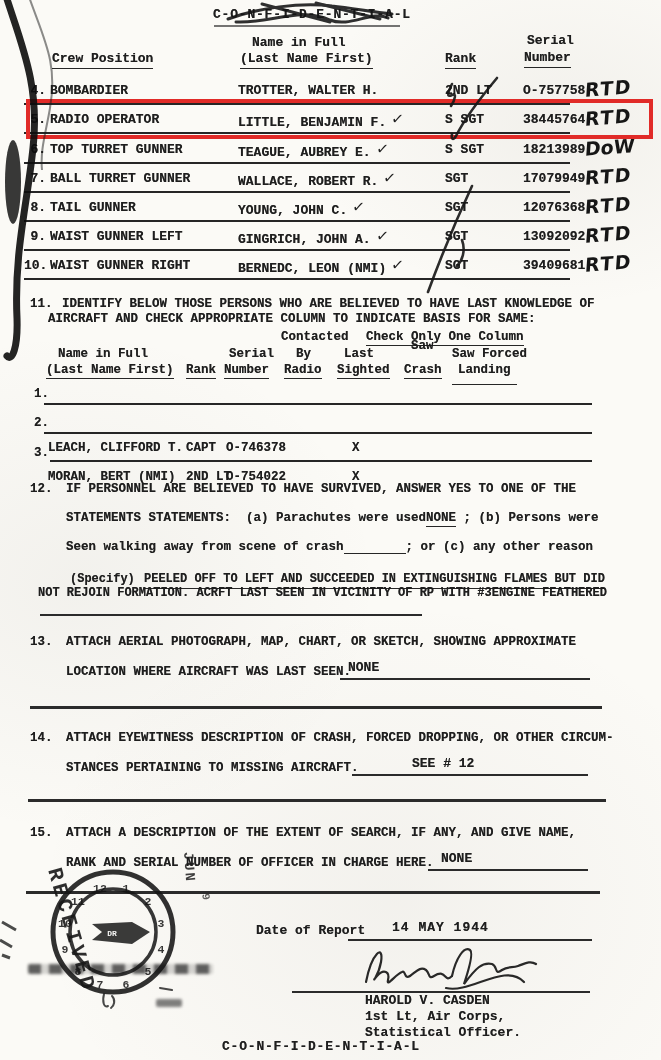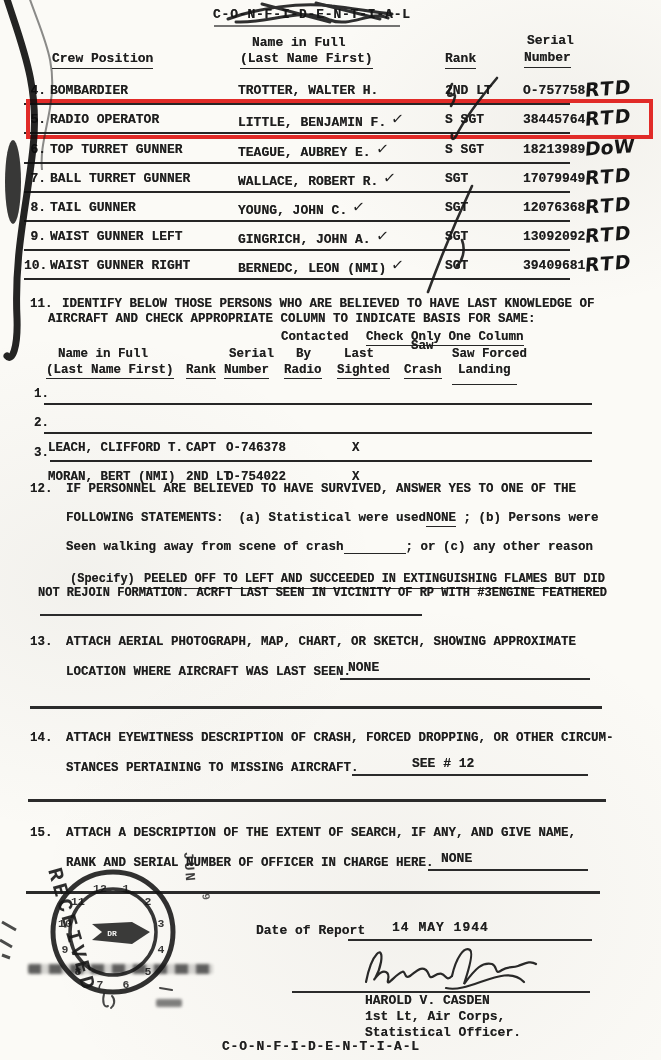--- a/index.html
+++ b/index.html
@@ -146,21 +146,21 @@
     <span class="t" style="left:182px;">O-754022</span>
     <span class="t" style="left:308px;">X</span>
   </div>
   <span class="t" style="left:34px;top:446px;">3.</span>
   <div class="srow" style="top:443px;left:50px;width:542px;">
     <span class="t" style="left:4px;"></span>
   </div>
 
   <span class="t" style="left:30px;top:482px;">12.</span>
   <span class="t" style="left:66px;top:482px;">IF PERSONNEL ARE BELIEVED TO HAVE SURVIVED, ANSWER YES TO ONE OF THE</span>
-  <span class="t" style="left:66px;top:511px;"><span>FOLLOWING STATEMENTS:  (a) Statistical were used</span><span class="u">NONE</span><span> ; (b) Persons were</span></span>
+  <span class="t" style="left:66px;top:511px;"><span>STATEMENTS STATEMENTS:  (a) Parachutes were used</span><span class="u">NONE</span><span> ; (b) Persons were</span></span>
   <span class="t" style="left:66px;top:540px;"><span>Seen walking away from scene of crash</span><span class="blank"></span><span>; or (c) any other reason</span></span>
   <span class="t sm" style="left:70px;top:573px;">(Specify)</span>
   <span class="t sm u" style="left:144px;top:573px;">PEELED OFF TO LEFT AND SUCCEEDED IN EXTINGUISHING FLAMES BUT DID</span>
   <span class="t sm" style="left:38px;top:587px;">NOT REJOIN FORMATION. ACRFT LAST SEEN IN VICINITY OF RP WITH #3ENGINE FEATHERED</span>
   <div class="rule" style="left:40px;top:614px;width:382px;"></div>
 
   <span class="t" style="left:30px;top:635px;">13.</span>
   <span class="t" style="left:66px;top:635px;">ATTACH AERIAL PHOTOGRAPH, MAP, CHART, OR SKETCH, SHOWING APPROXIMATE</span>
   <span class="t" style="left:66px;top:665px;">LOCATION WHERE AIRCRAFT WAS LAST SEEN.</span>
   <span class="t big" style="left:348px;top:661px;">NONE</span>

